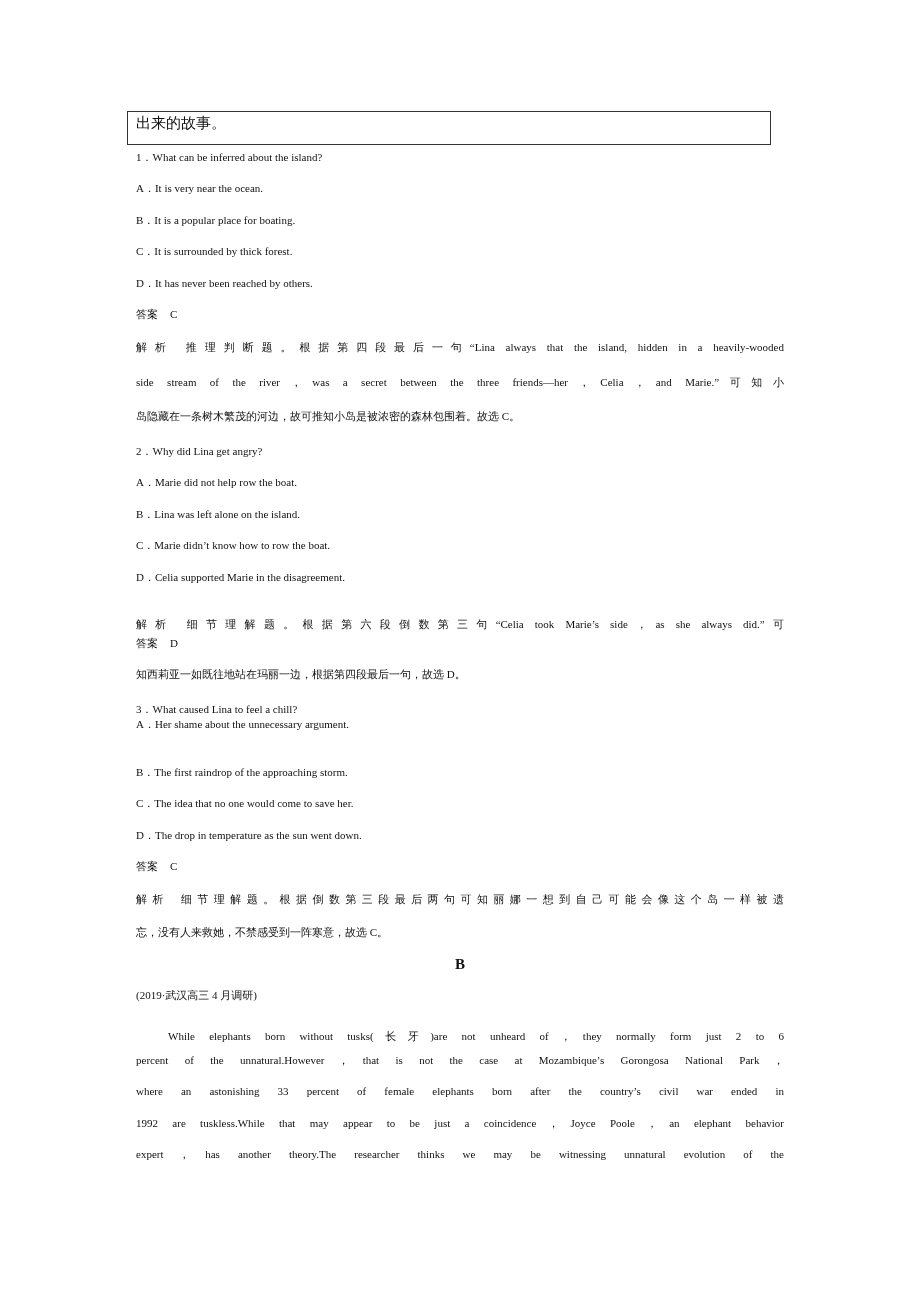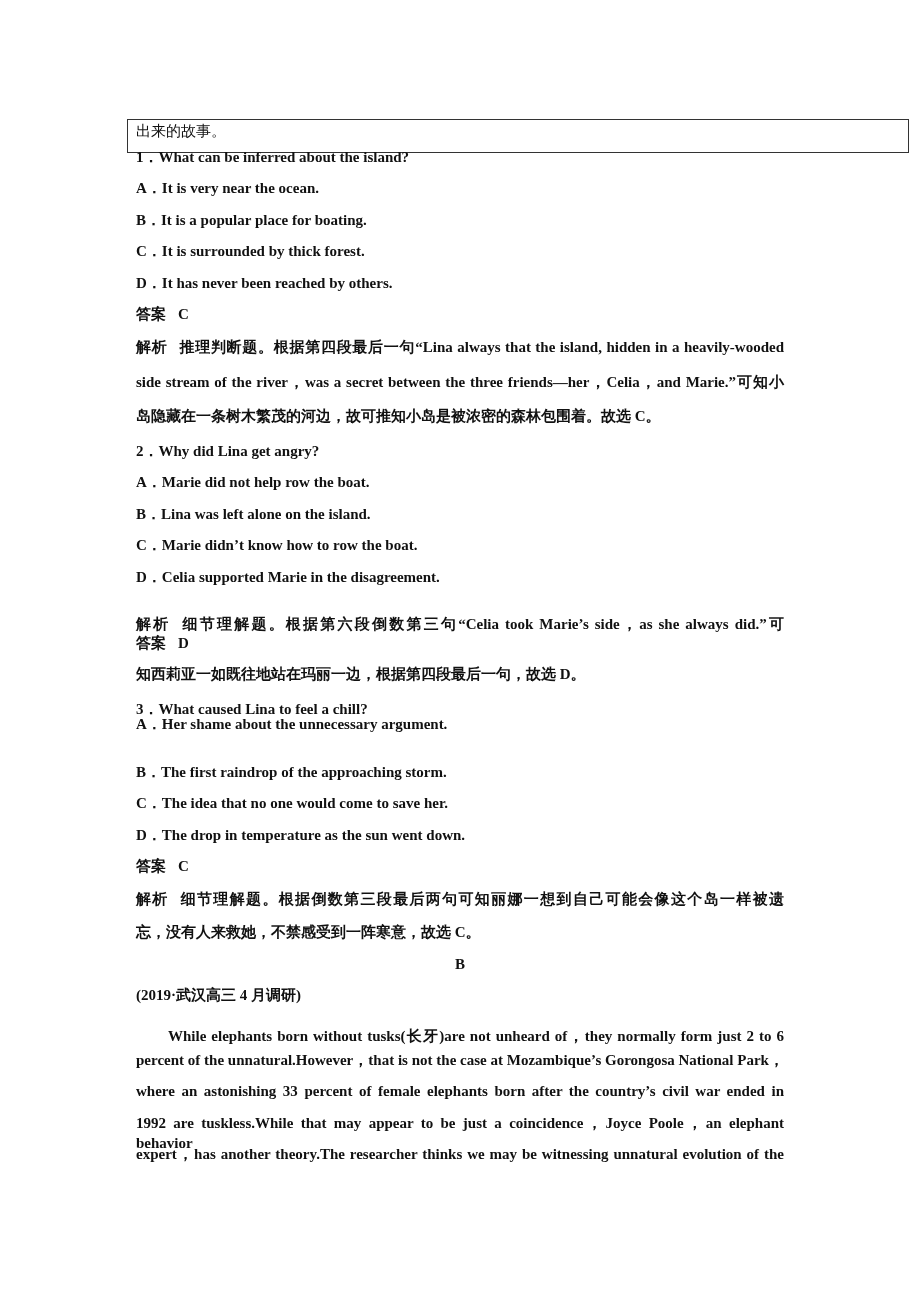--- a/index.html
+++ b/index.html
@@ -1,21 +1,21 @@
 <!DOCTYPE html>
 <html><head>
 <meta charset="utf-8">
 <style>
   html, body { margin: 0; padding: 0; background: #ffffff; }
   body { width: 920px; height: 1302px; position: relative; overflow: hidden;
          font-family: "Liberation Serif", "DejaVu Serif", serif; color: #111; font-size: 15px; }
-  .box { position: absolute; left: 127px; top: 111px; width: 782px; height: 34px;
-         border: 1px solid #333; box-sizing: border-box; margin-top: 8px; }
+  .box { position: absolute; left: 127px; top: 111px; width: 644px; height: 34px;
+         border: 1px solid #333; box-sizing: border-box; }
   .box span { position: absolute; left: 8px; top: 2px; font-size: 15px; }
-  .line { position: absolute; left: 136px; white-space: nowrap; font-size: 15px; line-height: 20px; font-weight: bold; }
+  .line { position: absolute; left: 136px; white-space: nowrap; font-size: 11px; line-height: 20px; }
   .just { width: 648px; text-align: justify; text-align-last: justify; white-space: normal; }
   .label { margin-right: 12px; }
   .center { position: absolute; left: 136px; width: 648px; text-align: center; font-weight: bold; font-size: 15px; }
 </style>
 </head>
 <body>
 
 <div class="box">
   <span>出来的故事。</span>
 </div>

